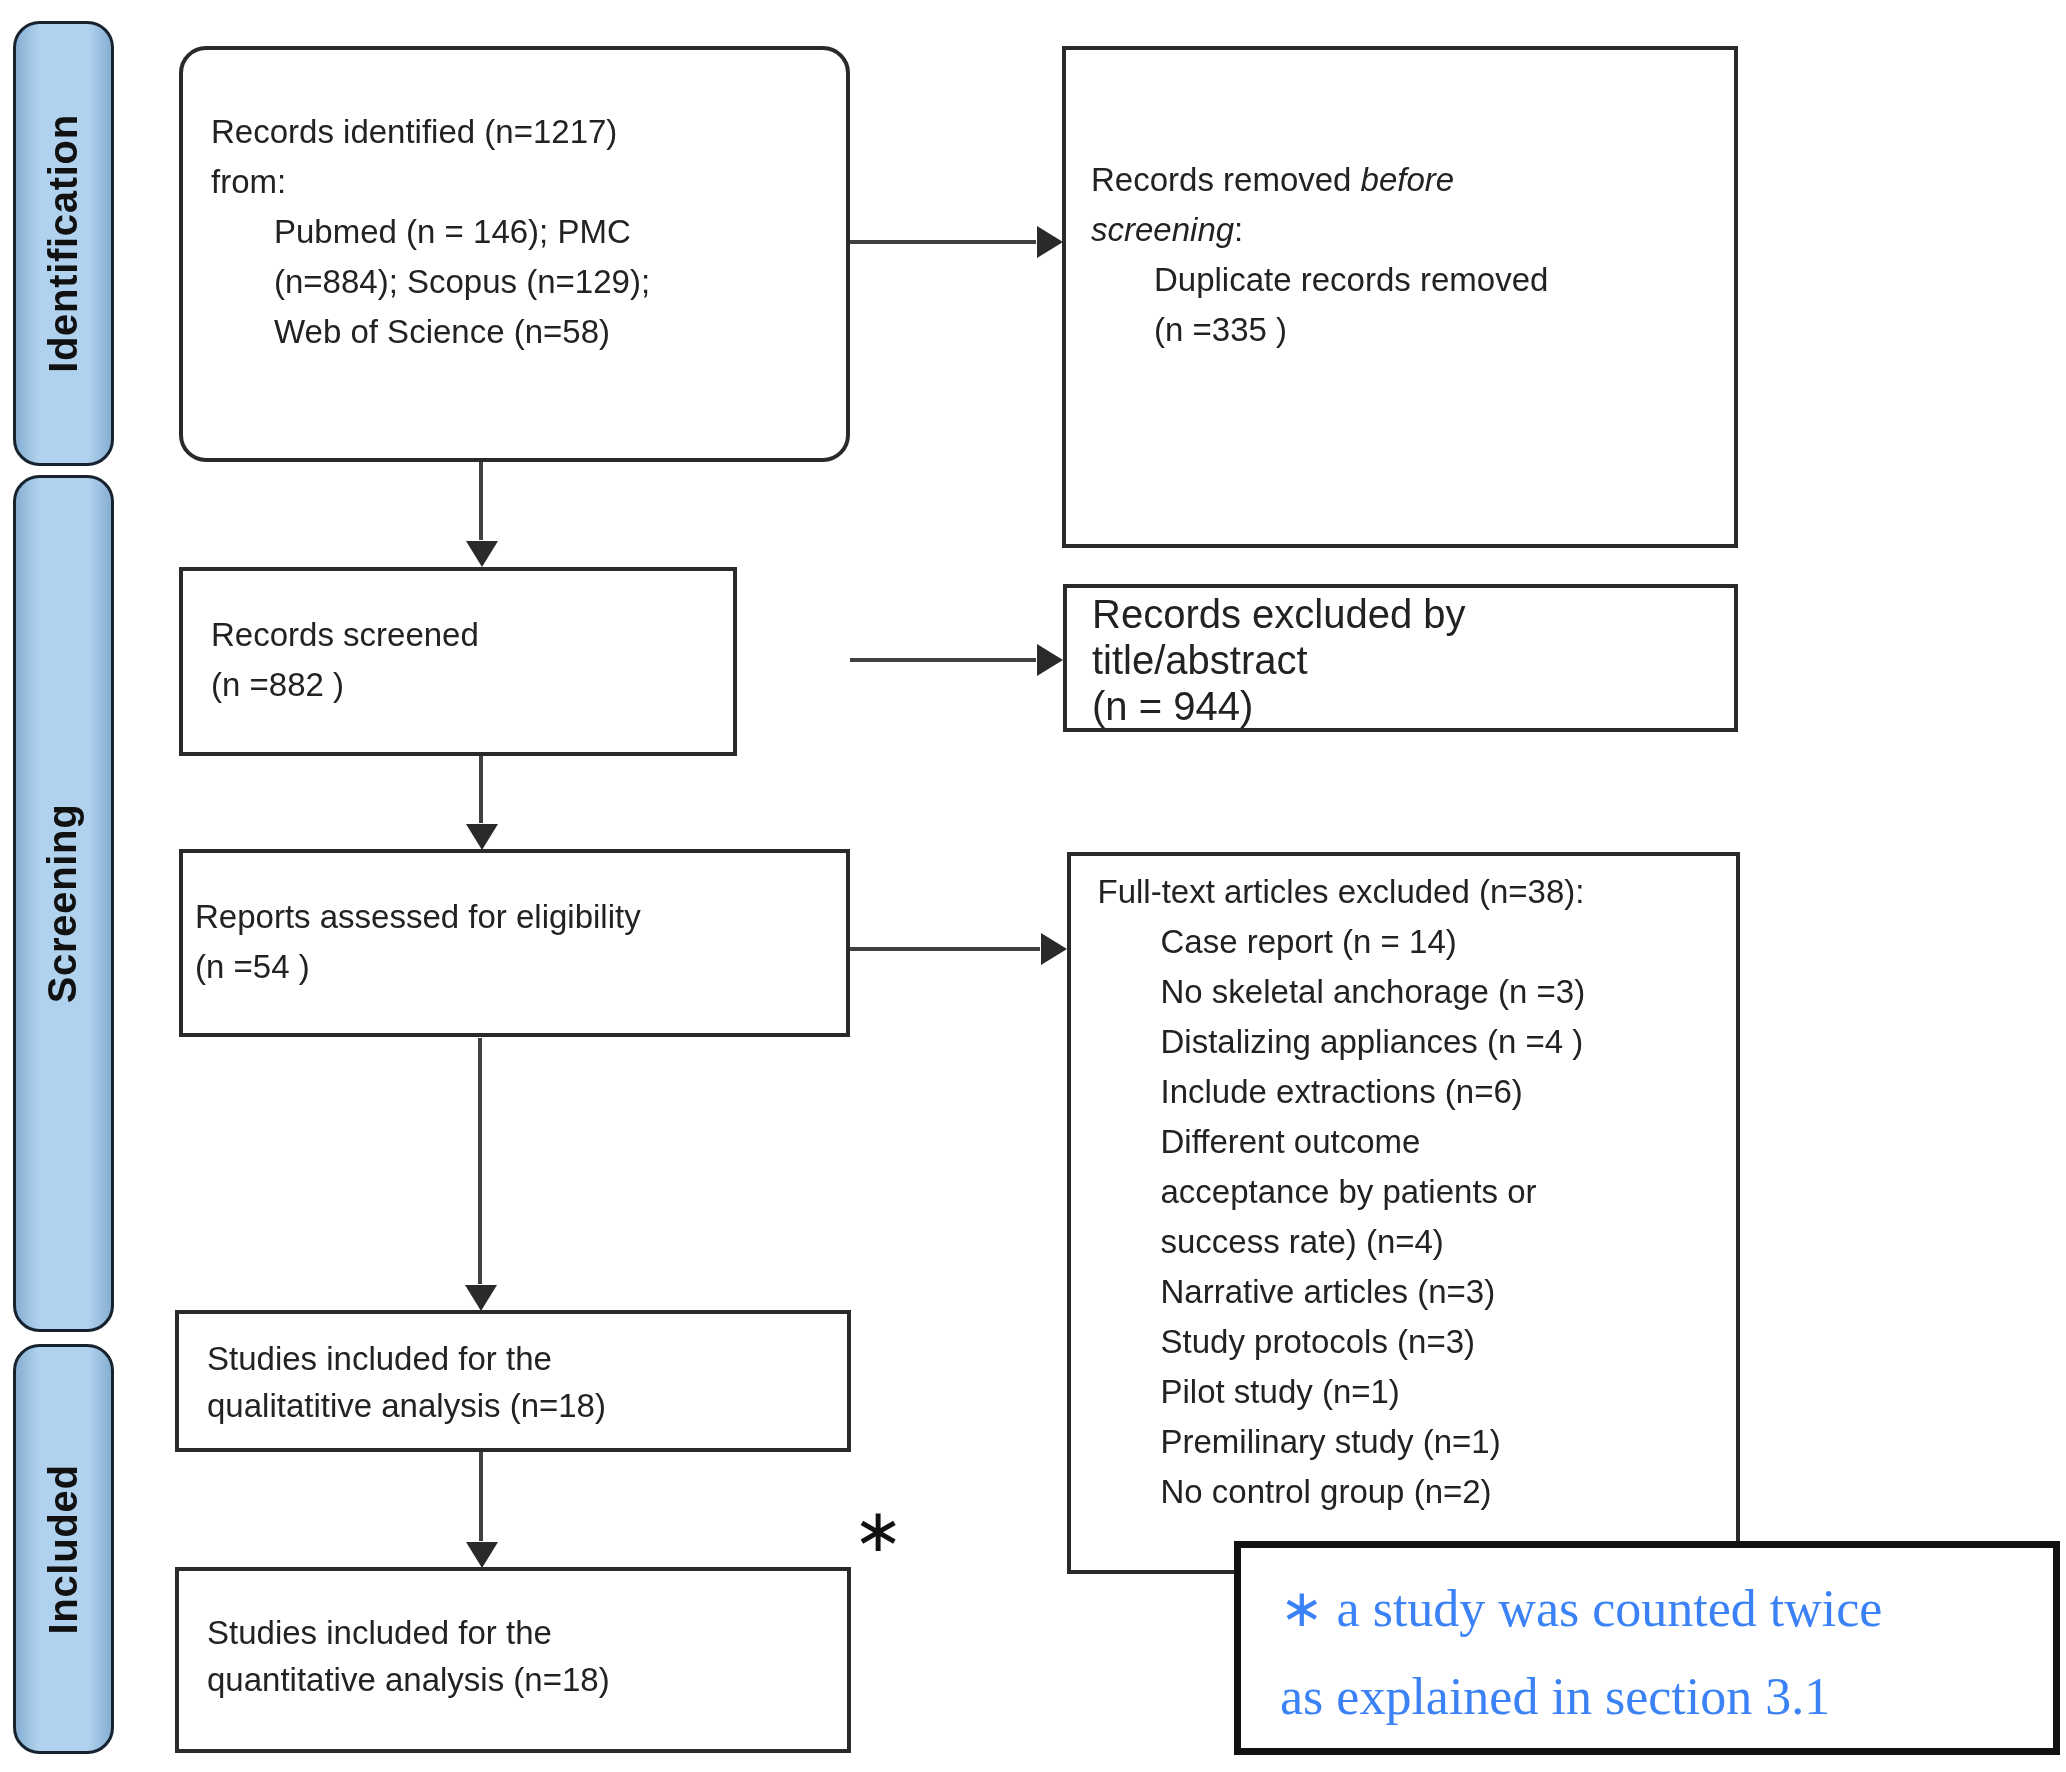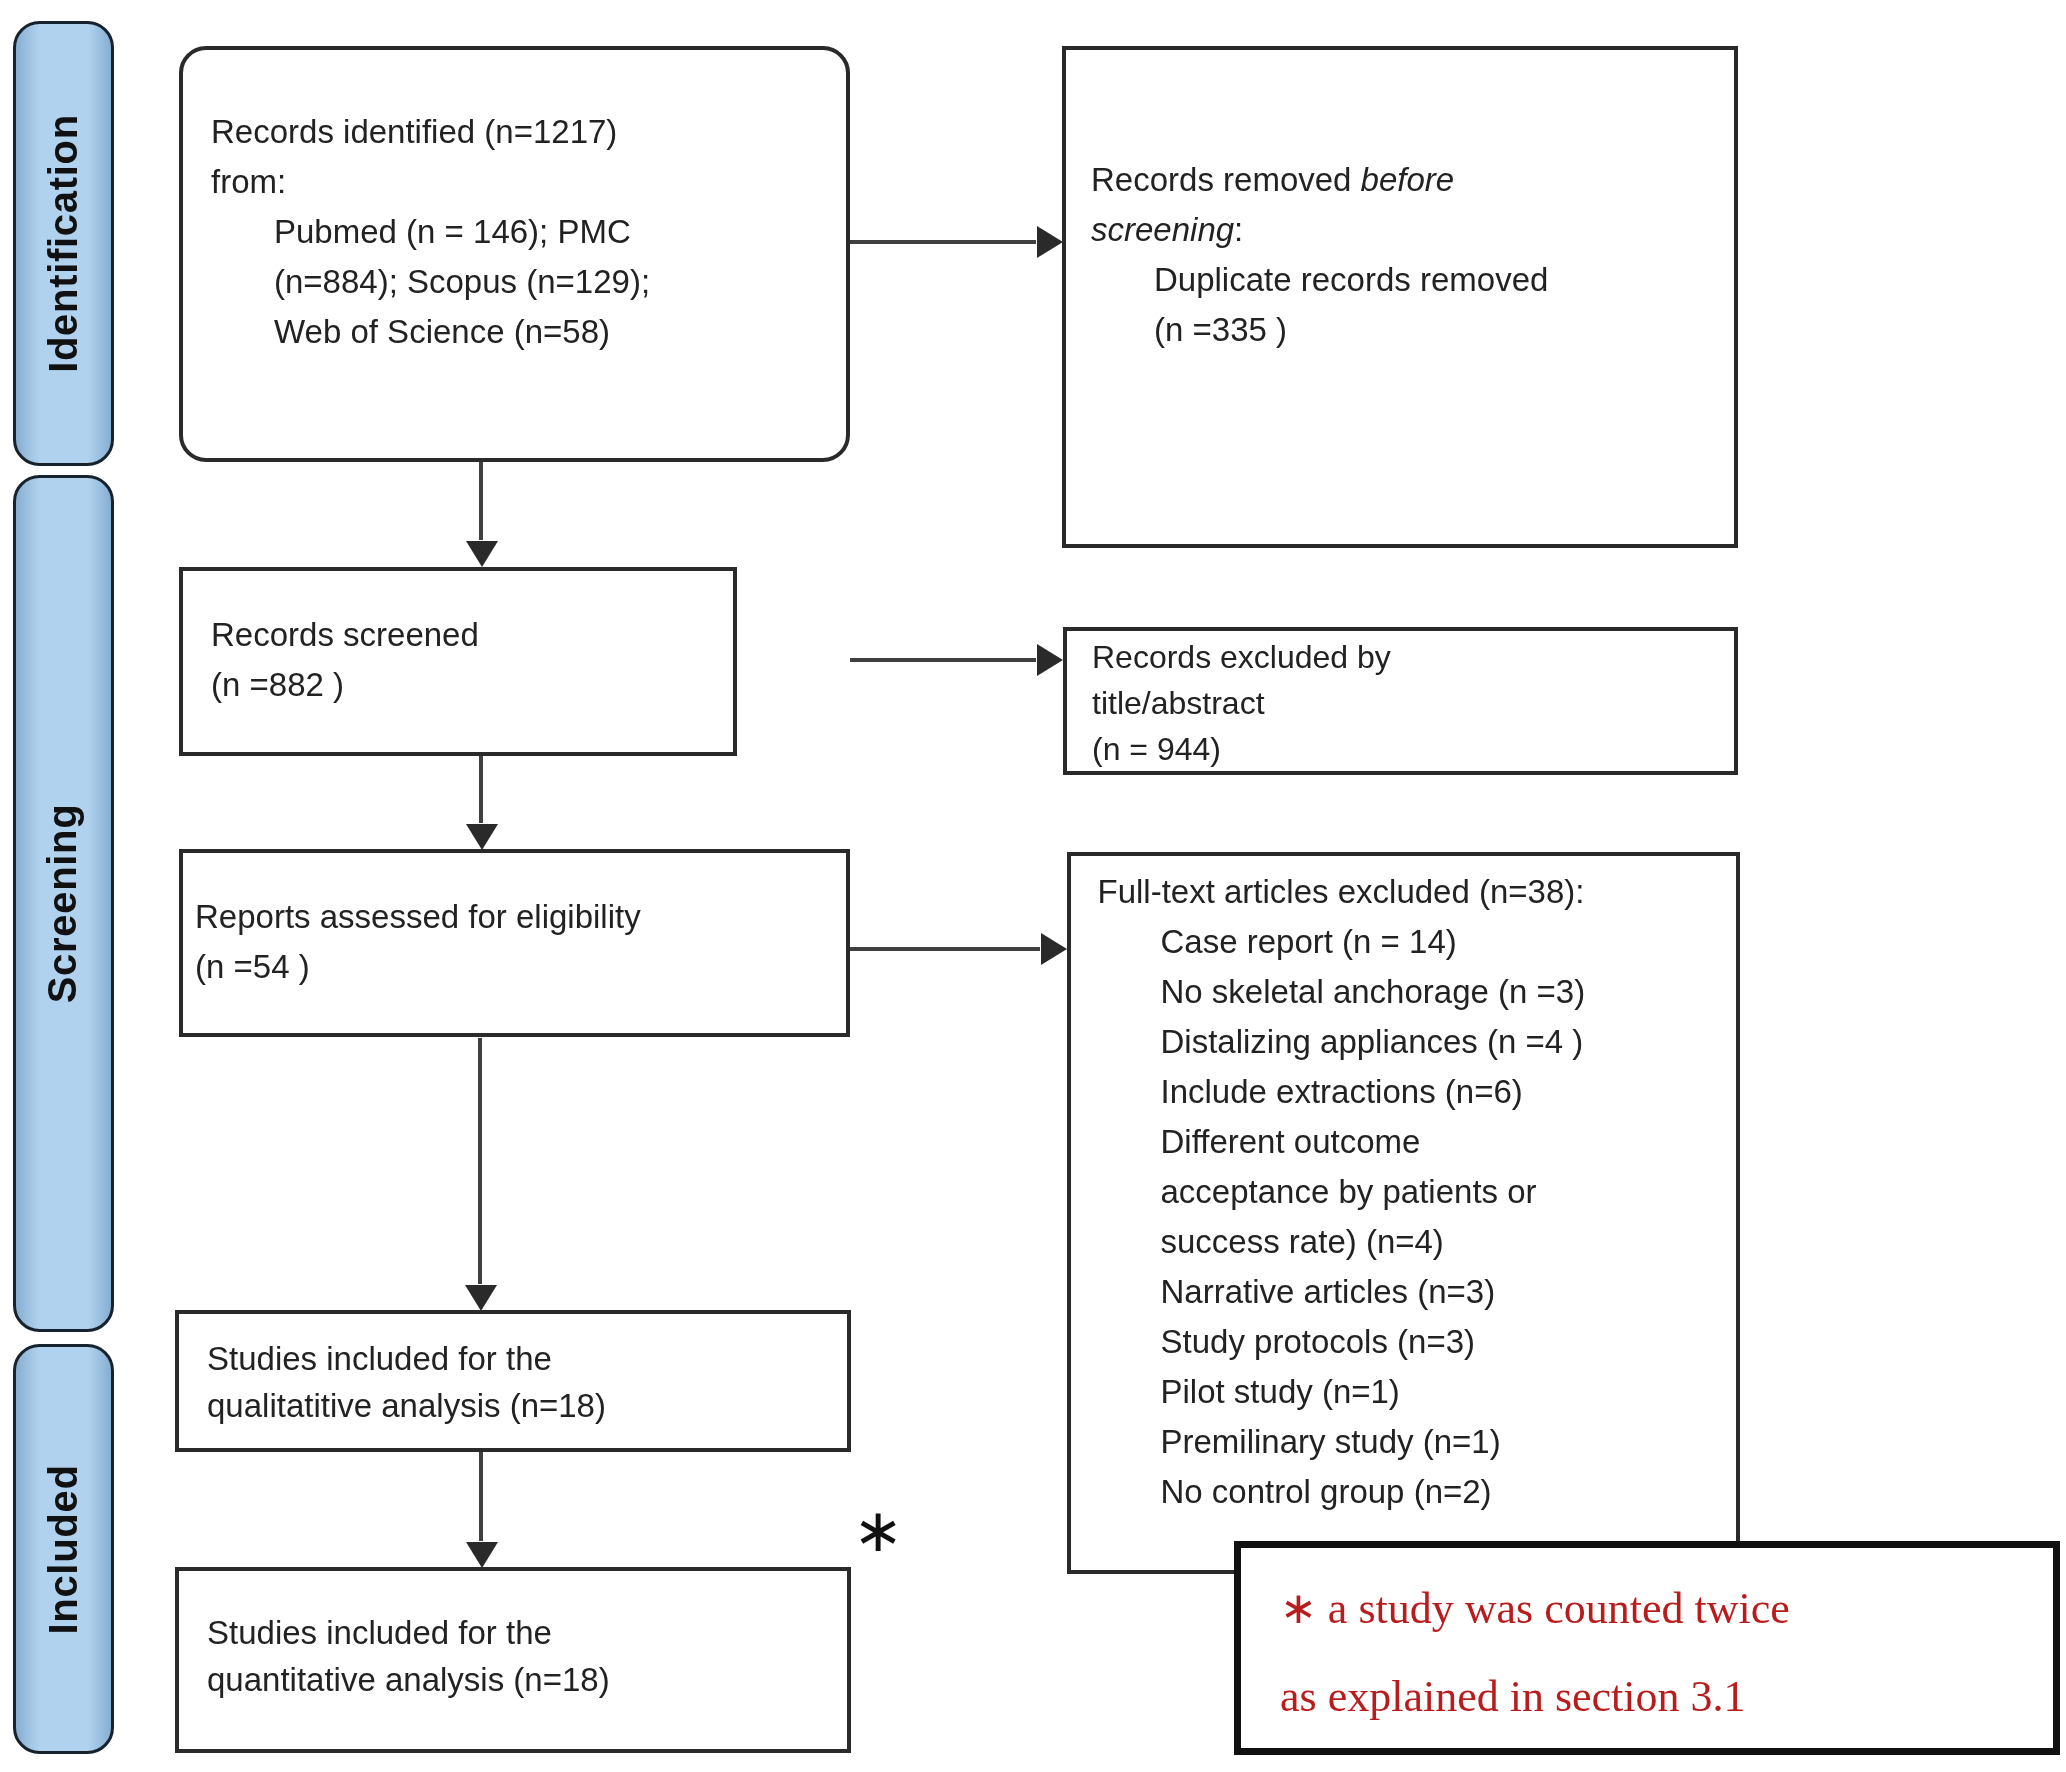--- a/index.html
+++ b/index.html
@@ -57,24 +57,24 @@
           border-top:26.5px solid #2a2a2a;}
   
   .note{
     position:absolute;
     left:1234px;top:1541px;width:826px;height:214px;
     box-sizing:border-box;
     background:#ffffff;
     border:7px solid #111111;
     z-index:5;
     font-family:"Liberation Serif", serif;
-    font-size:44px;
+    font-size:52px;
     line-height:88px;
     padding:17px 21px 0 39px;
-    color:#b91c1c;
+    color:#3b82f6;
   }
   .asterisk{
     position:absolute;
     left:853px;top:1495px;
     font-family:"Liberation Serif", serif;
     font-size:60px;
     color:#111111;
     z-index:2;
   }
 </style>
@@ -121,21 +121,21 @@
       <div class="line"><span>quantitative analysis (n=18)</span></div>
     </div>
 
   <div class="fbox" style="left:1062px;top:46px;width:676px;height:502px;padding:105px 21px 0 25px;">
       <div class="line"><span>Records removed </span><span style="font-style: italic;">before</span></div>
       <div class="line"><span style="font-style: italic;">screening</span><span>:</span></div>
       <div class="line indent"><span>Duplicate records removed</span></div>
       <div class="line indent"><span>(n =335 )</span></div>
     </div>
 
-  <div class="fbox" style="left:1063px;top:627px;width:675px;height:148px;padding:2.8px 14px 0 25px;line-height:46px;font-size:32px;">
+  <div class="fbox" style="left:1063px;top:584px;width:675px;height:148px;padding:2.8px 14px 0 25px;line-height:46px;font-size:40px;">
       <div class="line"><span>Records excluded by</span></div>
       <div class="line"><span>title/abstract</span></div>
       <div class="line"><span>(n = 944)</span></div>
     </div>
 
   <div class="fbox" style="left:1067px;top:852px;width:673px;height:722px;padding:11.2px 12.6px 0 26.5px;line-height:50px;">
       <div class="line"><span>Full-text articles excluded (n=38):</span></div>
       <div class="line indent"><span>Case report (n = 14)</span></div>
       <div class="line indent"><span>No skeletal anchorage (n =3)</span></div>
       <div class="line indent"><span>Distalizing appliances (n =4 )</span></div>

